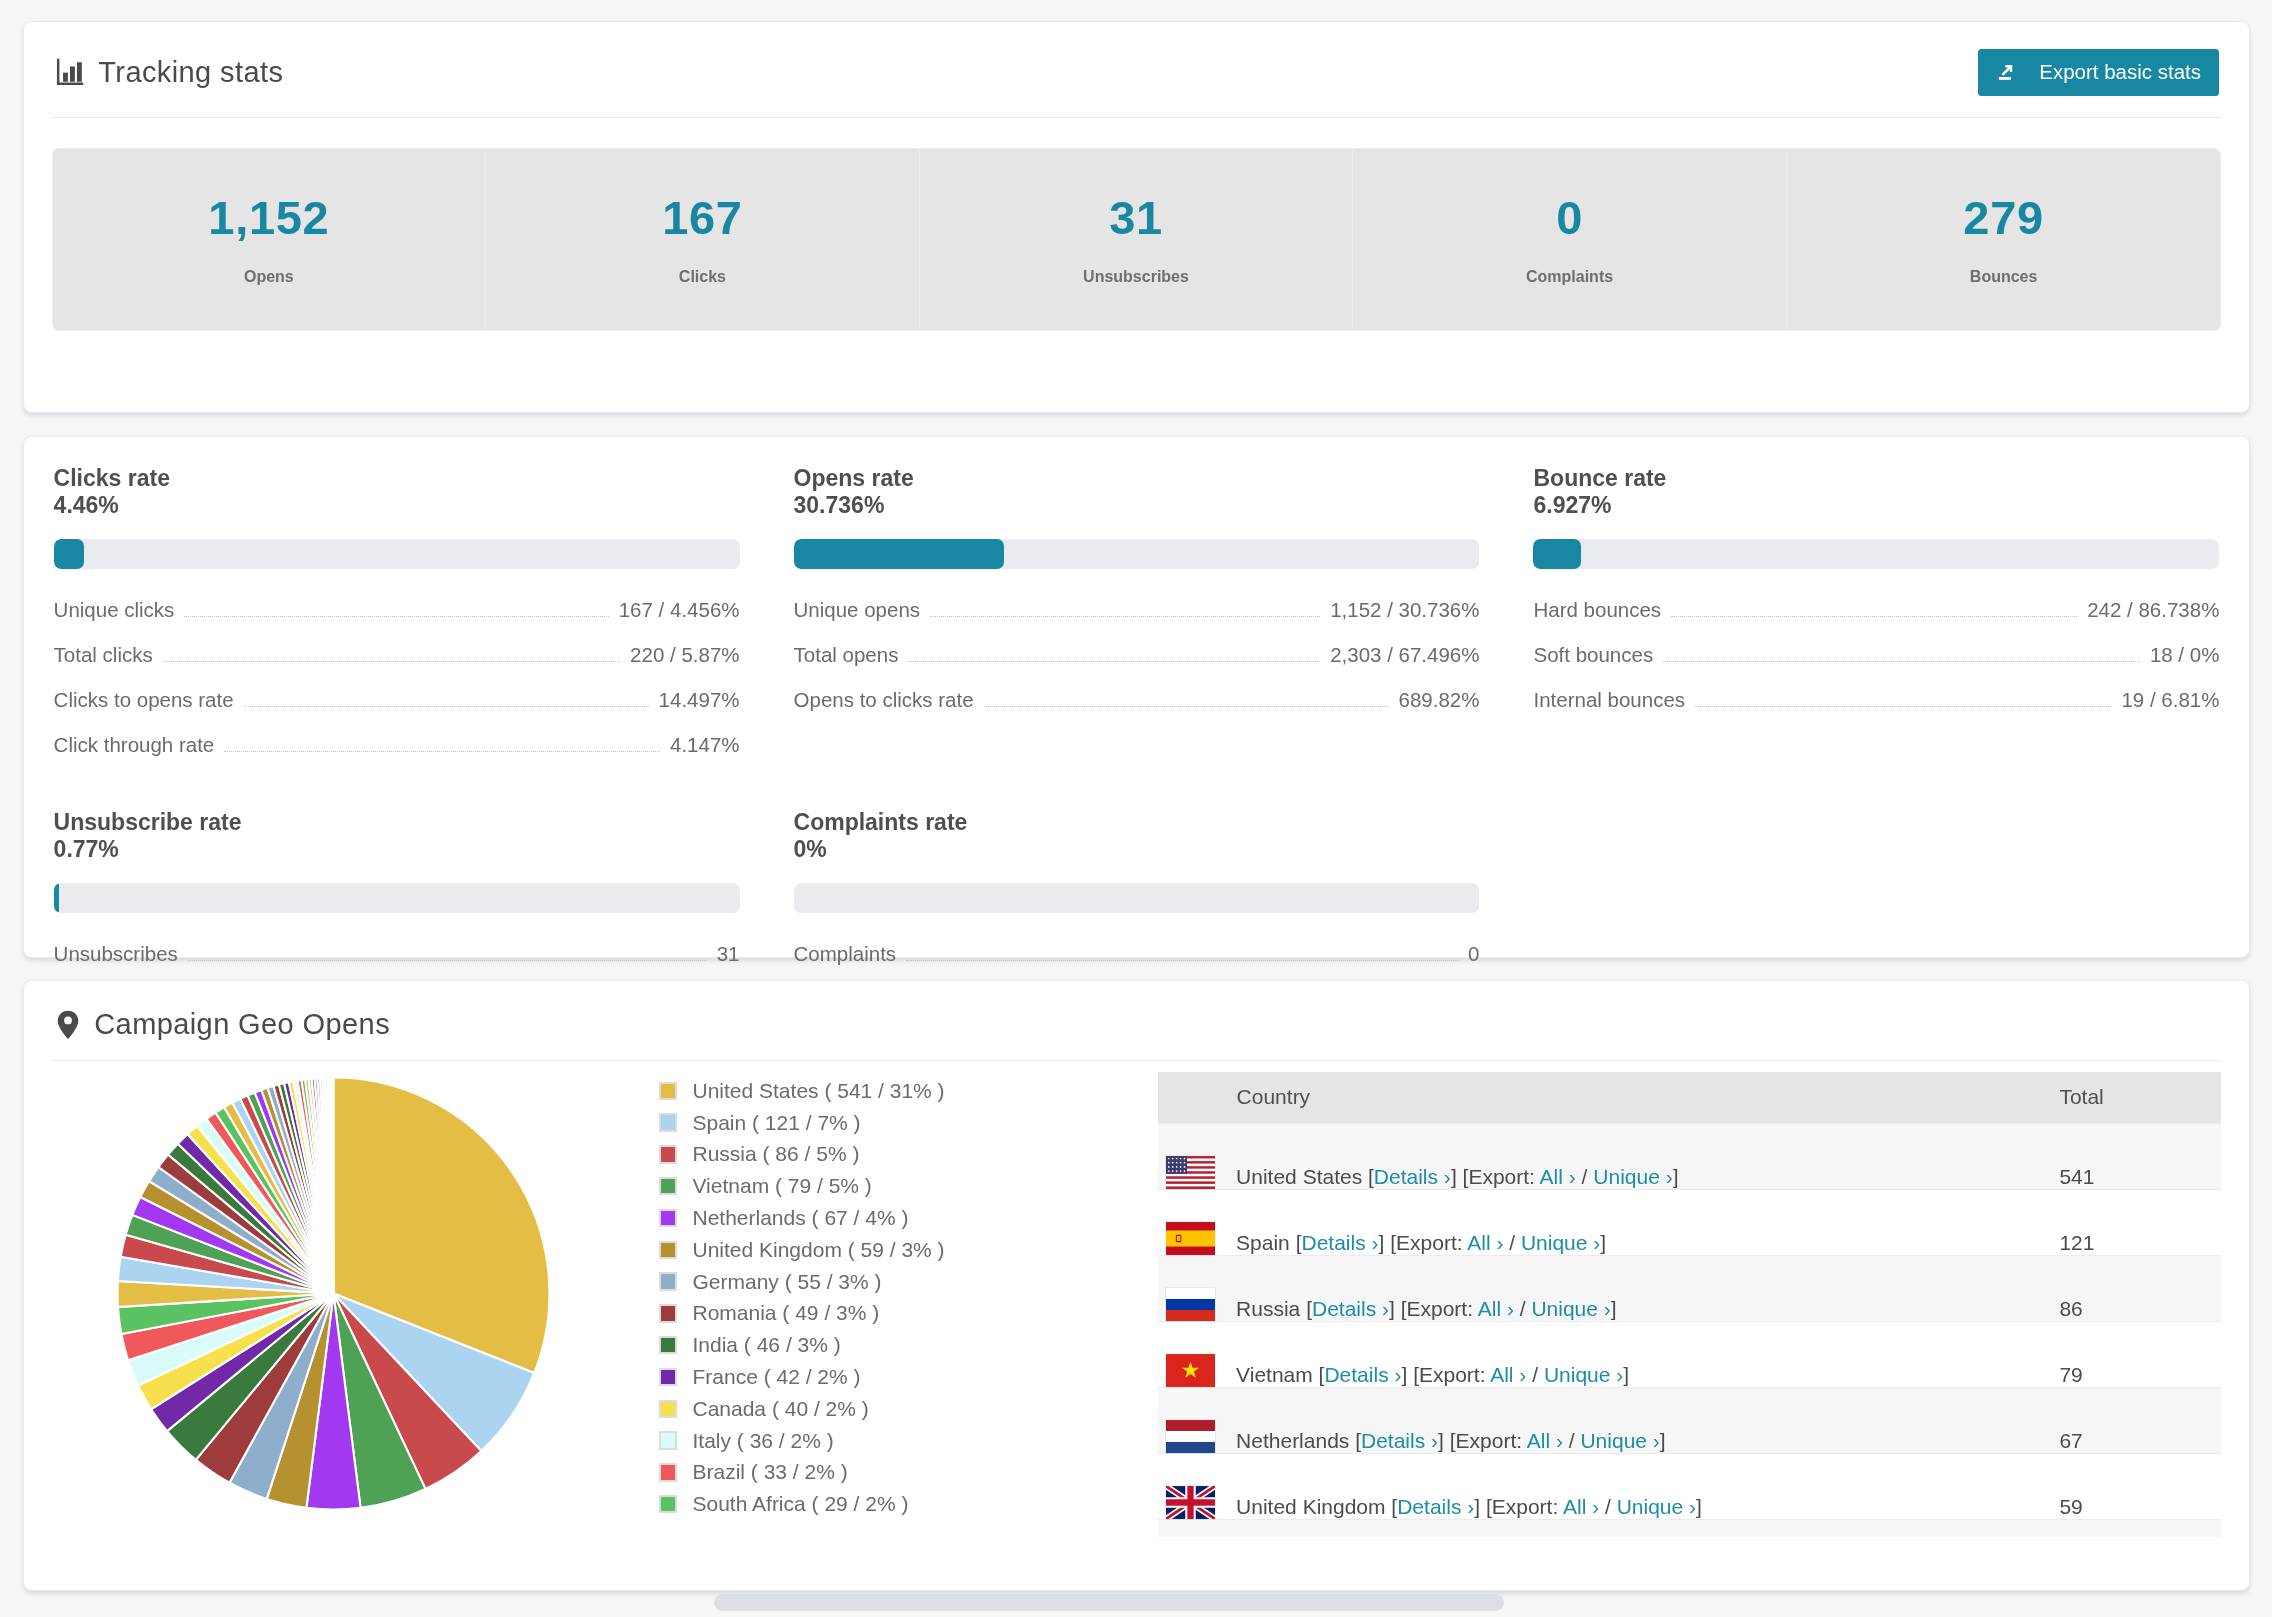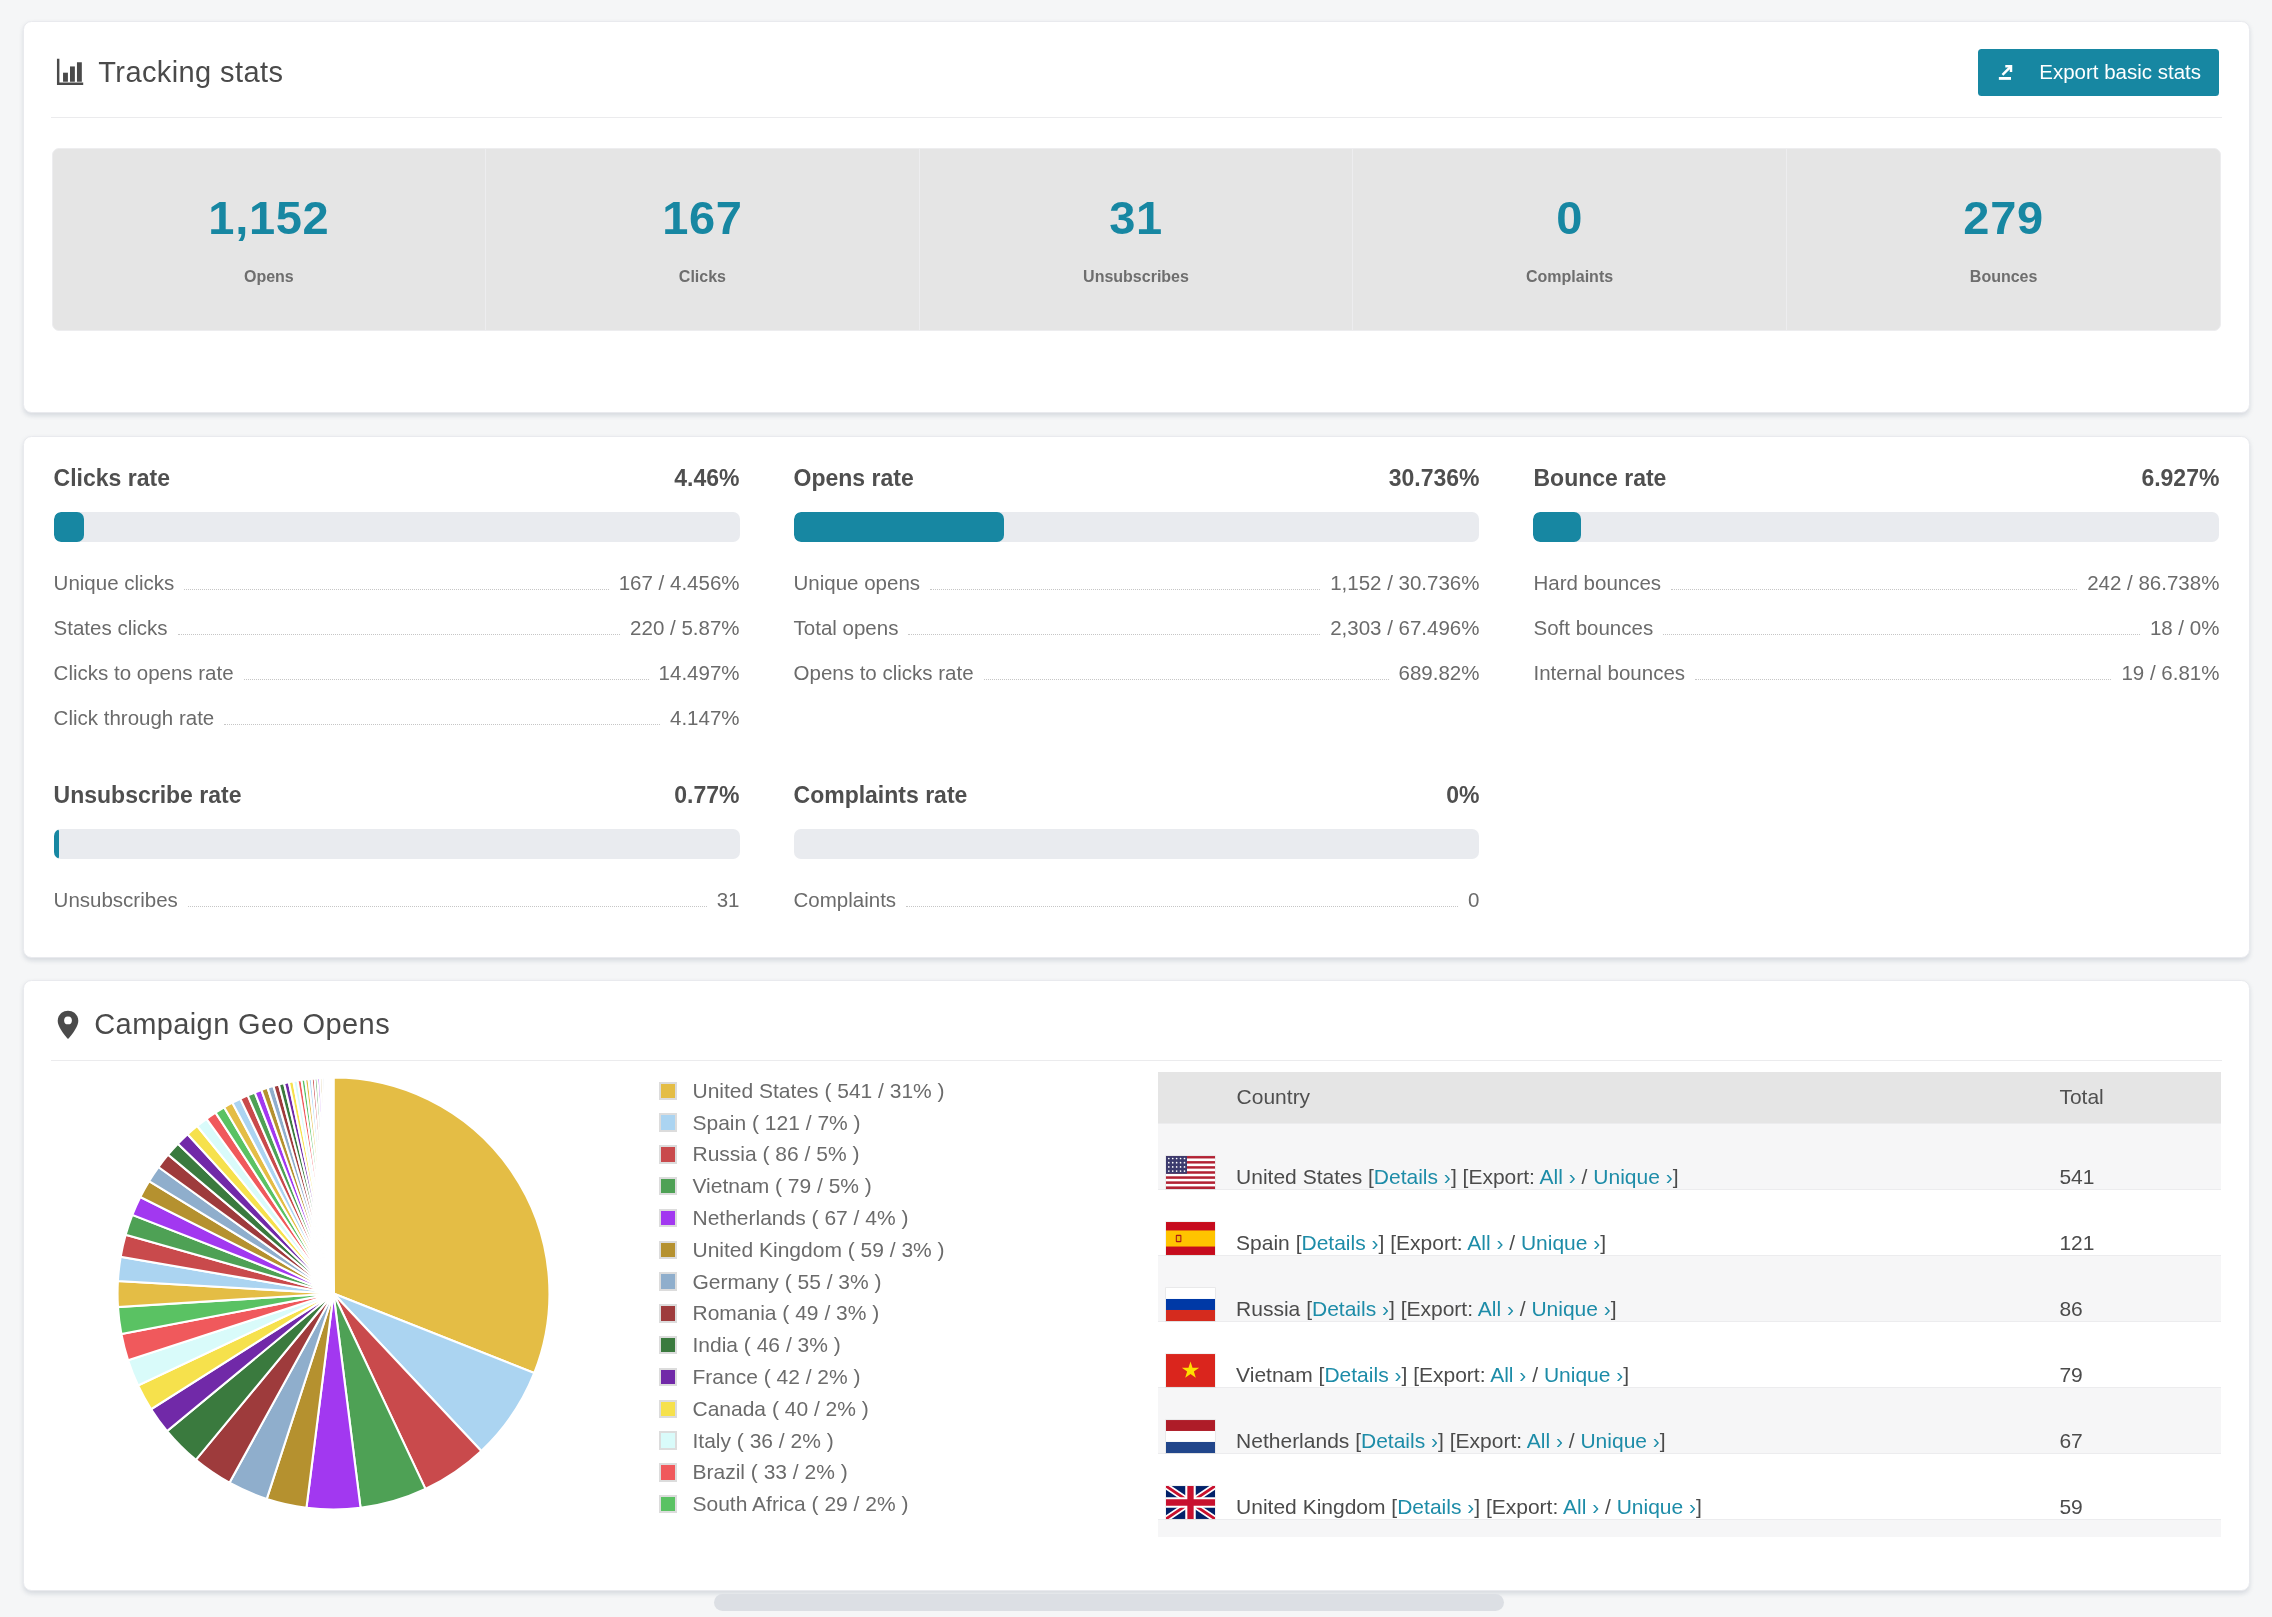--- a/index.html
+++ b/index.html
@@ -47,21 +47,21 @@
   .stat-cell:last-child { border-right:none; }
   .stat-value { font-size:47px; font-weight:700; color:#1787a2; letter-spacing:0.7px; }
   .stat-label { font-size:16px; color:#6e6e6e; margin-top:23px;font-weight:bold; }
 
   
   .rates-grid {
     display:grid; grid-template-columns:repeat(3,1fr);
     column-gap:54px; row-gap:41px;
     padding:28px 30px 0 30px;
   }
-  .rate-head { display:flex; justify-content:space-between; align-items:flex-start; }
+  .rate-head { display:flex; justify-content:space-between; align-items:flex-start;flex-direction:column; }
   .rate-title { font-size:23px; font-weight:700; color:#4f4f4f; }
   .rate-value { font-size:23px; font-weight:700; color:#4f4f4f; }
   .rate-track { margin-top:20px; height:30px; background:#e9ebef; border-radius:7px; overflow:hidden; position:relative; }
   .rate-fill  { height:100%; background:#1787a2; border-radius:7px; }
   .rate-rows  { margin-top:18.4px; }
   .detail-row { display:flex; align-items:flex-end; padding:10.6px 0; }
   .detail-label { font-size:20.5px; color:#6b6b6b; white-space:nowrap; }
   .detail-leader { flex:1; border-bottom:1.4px dotted #c6c6c6; margin:0 10px 5px 10px; }
   .detail-value { font-size:20.5px; color:#6b6b6b; white-space:nowrap; }
 
@@ -155,21 +155,21 @@
         <div class="rate-track">
           <div class="rate-fill" style="width: 4.46%;"></div>
         </div>
         <div class="rate-rows">
           <div class="detail-row">
             <span class="detail-label">Unique clicks</span>
             <span class="detail-leader"></span>
             <span class="detail-value">167 / 4.456%</span>
           </div>
           <div class="detail-row">
-            <span class="detail-label">States clicks</span>
+            <span class="detail-label">Total clicks</span>
             <span class="detail-leader"></span>
             <span class="detail-value">220 / 5.87%</span>
           </div>
           <div class="detail-row">
             <span class="detail-label">Clicks to opens rate</span>
             <span class="detail-leader"></span>
             <span class="detail-value">14.497%</span>
           </div>
           <div class="detail-row">
             <span class="detail-label">Click through rate</span>

